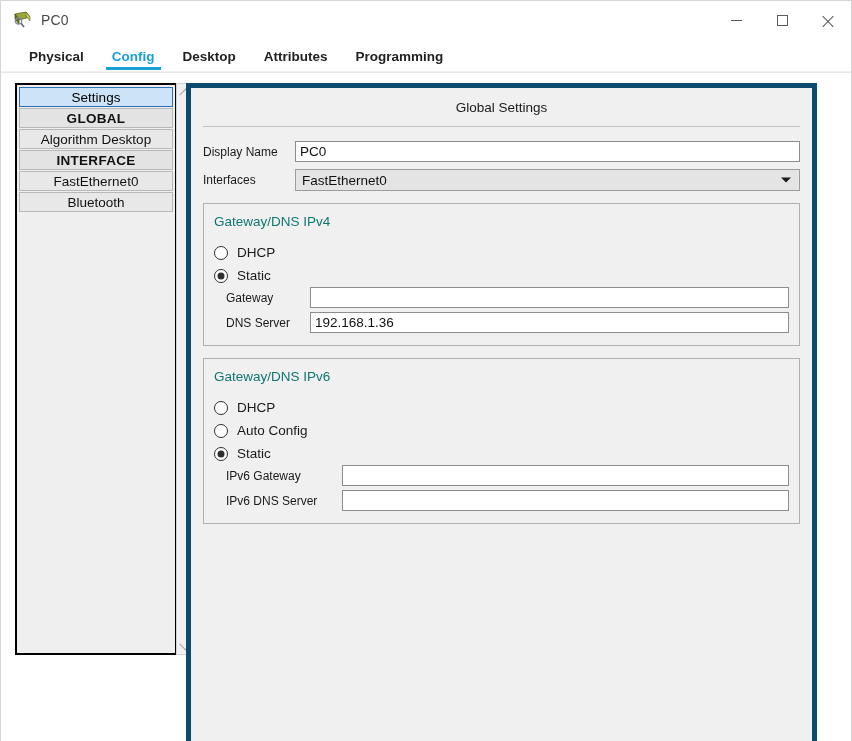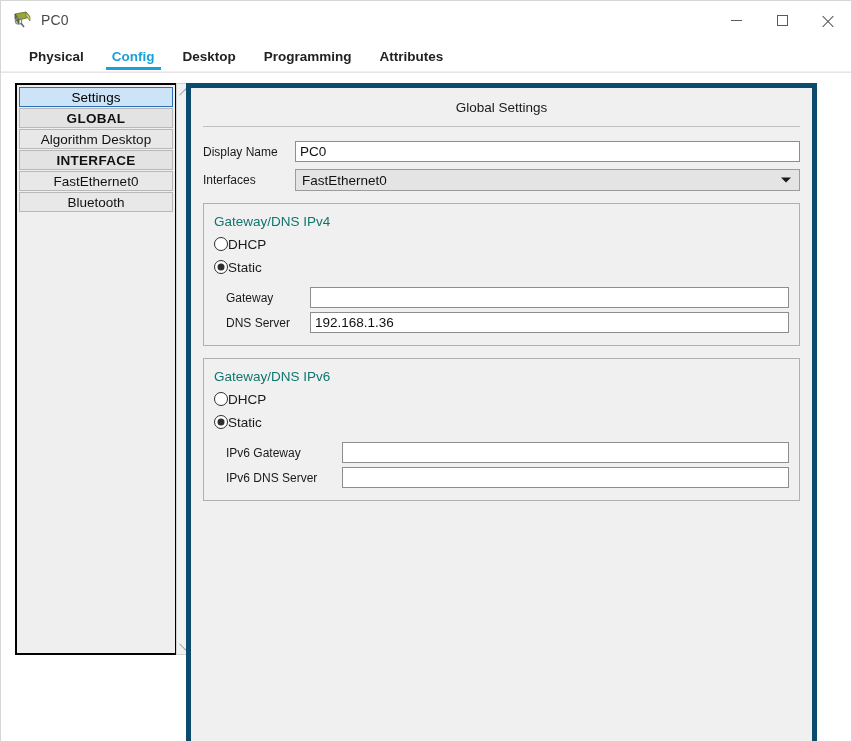--- a/index.html
+++ b/index.html
@@ -316,22 +316,22 @@
     box-sizing: border-box;
     padding: 10px 10px 12px 10px;
   }
   .group-title {
     font-size: 13.5px;
     color: #0f766e;
     margin-bottom: 8px;
   }
   .radio-row {
     display: flex;
-    align-items: flex-start;
-    gap: 0;
+    align-items: flex-end;
+    gap: 9px;
     height: 23px;
     cursor: default;
   }
   .radio {
     width: 14px;
     height: 14px;
     border-radius: 50%;
     border: 1.6px solid #2e2e2e;
     background: #ffffff;
     box-sizing: border-box;
@@ -413,22 +413,22 @@
       <div class="win-btn close">
         <span class="glyph-close"></span>
       </div>
     </div>
   </div>
 
   <div class="tabstrip">
     <div class="tab">Physical</div>
     <div class="tab active">Config</div>
     <div class="tab">Desktop</div>
+    <div class="tab">Attributes</div>
     <div class="tab">Programming</div>
-    <div class="tab">Attributes</div>
   </div>
 
   <div class="body-area">
     <div class="panes">
 
       <div class="list-wrap">
         <div class="list-inner">
           <div class="list-item selected">Settings</div>
           <div class="list-item header">GLOBAL</div>
           <div class="list-item">Algorithm Desktop</div>
@@ -490,20 +490,24 @@
         </div>
 
         <div class="group">
           <div class="group-title">Gateway/DNS IPv6</div>
 
           <div class="radio-row">
             <span class="radio"></span>
             <span class="radio-label">DHCP</span>
           </div>
 
+          <div class="radio-row">
+            <span class="radio"></span>
+            <span class="radio-label">Auto Config</span>
+          </div>
 
           <div class="radio-row">
             <span class="radio on"></span>
             <span class="radio-label">Static</span>
           </div>
 
           <div class="field-row">
             <span class="field-label w-gw6">IPv6 Gateway</span>
             <input class="text-input" type="text" value="" style="">
           </div>

